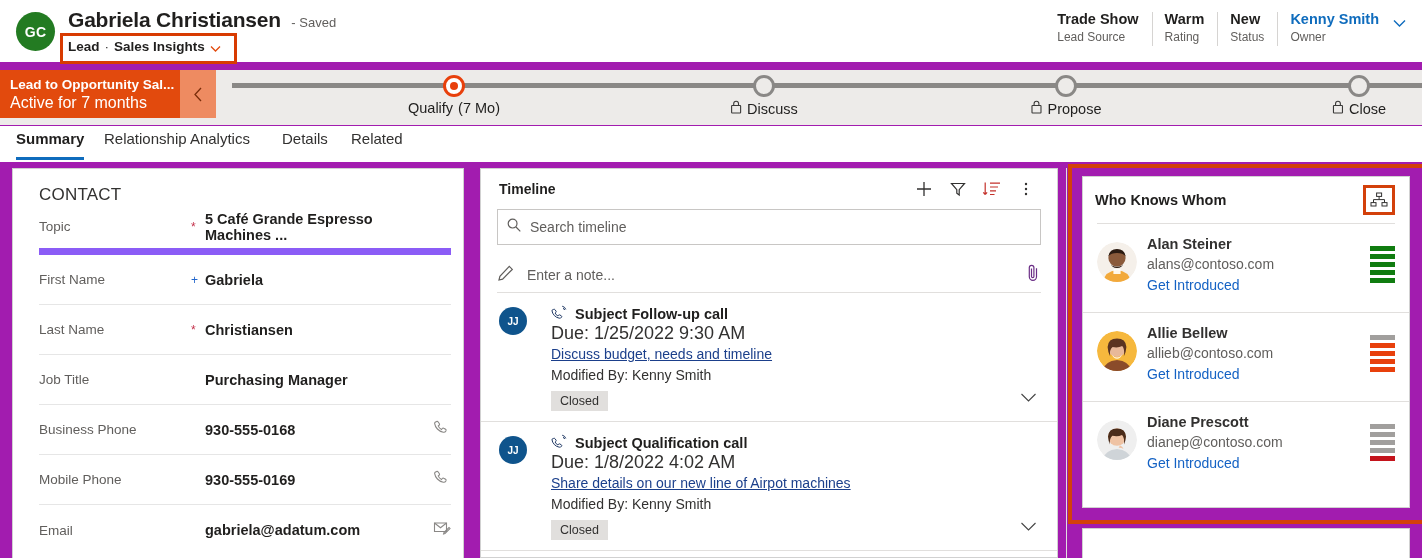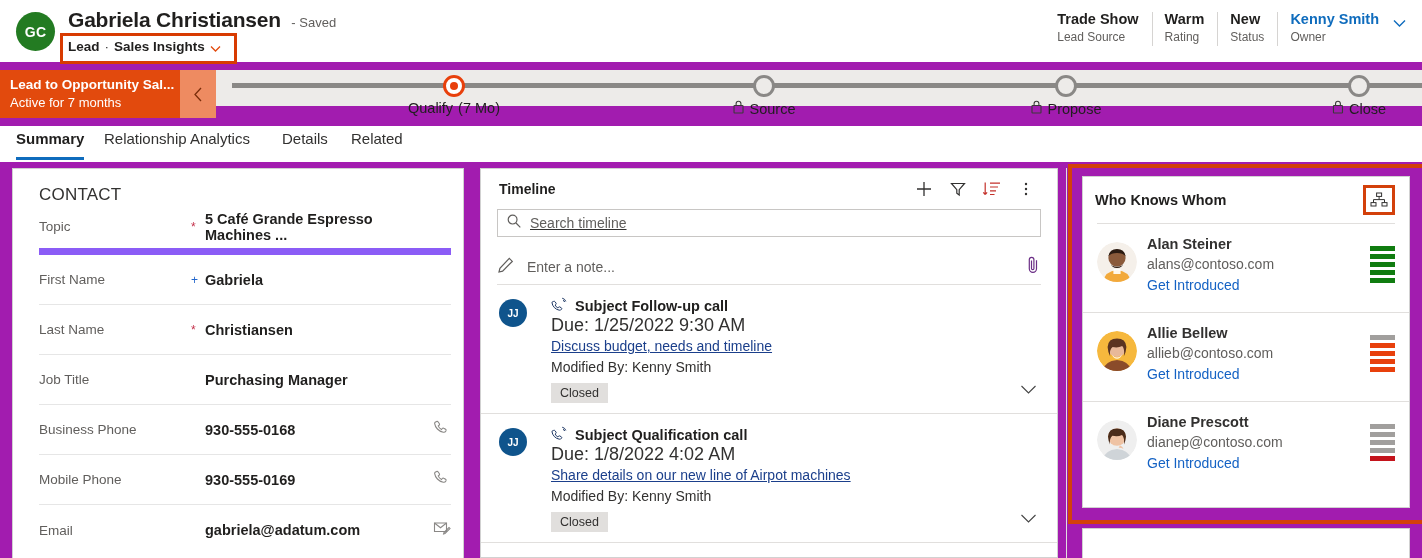--- a/index.html
+++ b/index.html
@@ -41,27 +41,27 @@
   .hdr-field { padding:0 13px; position:relative; text-align:left; }
   .hdr-field + .hdr-field::before {
     content:""; position:absolute; left:0; top:2px; width:1px; height:34px; background:#d6d4d2;
   }
   .hdr-val { font-size:14.5px; font-weight:bold; color:#201f1e; line-height:19px; white-space:nowrap; }
   .hdr-val.link { color:#0f6cbd; }
   .hdr-lbl { font-size:12px; color:#605e5c; line-height:17px; white-space:nowrap; }
   .hdr-caret { width:22px; padding-top:6px; }
 
   
-  .bpf { position:absolute; left:0; top:70px; width:1422px; height:36px; background:#EDEBE9; }
+  .bpf { position:absolute; left:0; top:70px; width:1422px; height:55px; background:#EDEBE9; }
   .bpf-name {
     position:absolute; left:0; top:0; width:180px; height:48px; background:#E24A0D;
     color:#fff; padding:5px 10px 0 10px;
   }
   .bpf-name .l1 { font-size:13.5px; font-weight:bold; line-height:19px; white-space:nowrap; }
-  .bpf-name .l2 { font-size:13px; line-height:18px; white-space:nowrap; }
+  .bpf-name .l2 { font-size:16px; line-height:18px; white-space:nowrap; }
   .bpf-collapse {
     position:absolute; left:180px; top:0; width:36px; height:48px; background:#EE8B61;
     display:flex; align-items:center; justify-content:center; cursor:pointer;
   }
   .bpf-rail {
     position:absolute; left:232px; top:13px; right:0; height:5px; background:#8A8886;
   }
   .stage { position:absolute; top:0; text-align:center; }
   .stage-node {
     position:absolute; left:50%; top:5px; transform:translateX(-50%);
@@ -109,22 +109,22 @@
   .fld-icon { width:30px; text-align:right; color:#9b9b9b; }
 
   
   .timeline-card { left:480px; top:168px; width:578px; height:390px; }
   .tl-head {
     display:flex; align-items:center; height:40px; padding:0 14px 0 18px;
   }
   .tl-title { font-size:14px; font-weight:bold; color:#201f1e; flex:1; }
   .tl-icon { width:34px; height:30px; display:flex; align-items:center; justify-content:center; cursor:pointer; color:#333; }
   .tl-search {
-    margin:0 16px; height:28px; border:1px solid #C8C6C4; display:flex; align-items:center;
-    padding:0 8px; gap:8px;text-decoration:underline;
+    margin:0 16px; height:36px; border:1px solid #C8C6C4; display:flex; align-items:center;
+    padding:0 8px; gap:8px;
   }
   .tl-search-ph { font-size:14px; color:#605e5c; }
   .tl-note {
     margin:12px 16px 0 16px; height:36px; display:flex; align-items:center; gap:12px;
     border-bottom:1px solid #E1DFDD;
   }
   .tl-note-ph { font-size:14px; color:#605e5c; flex:1; }
 
   .tl-item { position:relative; padding:12px 16px 10px 16px; border-bottom:1px solid #E1DFDD; }
   .tl-av {
@@ -246,21 +246,21 @@
 
     <div class="stage" style="left:694px;width:140px;">
       <div class="stage-node"></div>
       <div class="stage-label">
         <span>
           <svg width="12" height="14" viewBox="0 0 12 14">
               <rect x="1.5" y="5.5" width="9" height="7.5" rx="0.6" fill="none" stroke="#3B3A39" stroke-width="1.1"></rect>
               <path d="M3.6 5.5 V3.6 a2.4 2.4 0 0 1 4.8 0 V5.5" fill="none" stroke="#3B3A39" stroke-width="1.1"></path>
             </svg>
         </span>
-        <span>Source</span>
+        <span>Discuss</span>
       </div>
     </div>
 
     <div class="stage" style="left:996px;width:140px;">
       <div class="stage-node"></div>
       <div class="stage-label">
         <span>
           <svg width="12" height="14" viewBox="0 0 12 14">
               <rect x="1.5" y="5.5" width="9" height="7.5" rx="0.6" fill="none" stroke="#3B3A39" stroke-width="1.1"></rect>
               <path d="M3.6 5.5 V3.6 a2.4 2.4 0 0 1 4.8 0 V5.5" fill="none" stroke="#3B3A39" stroke-width="1.1"></path>

